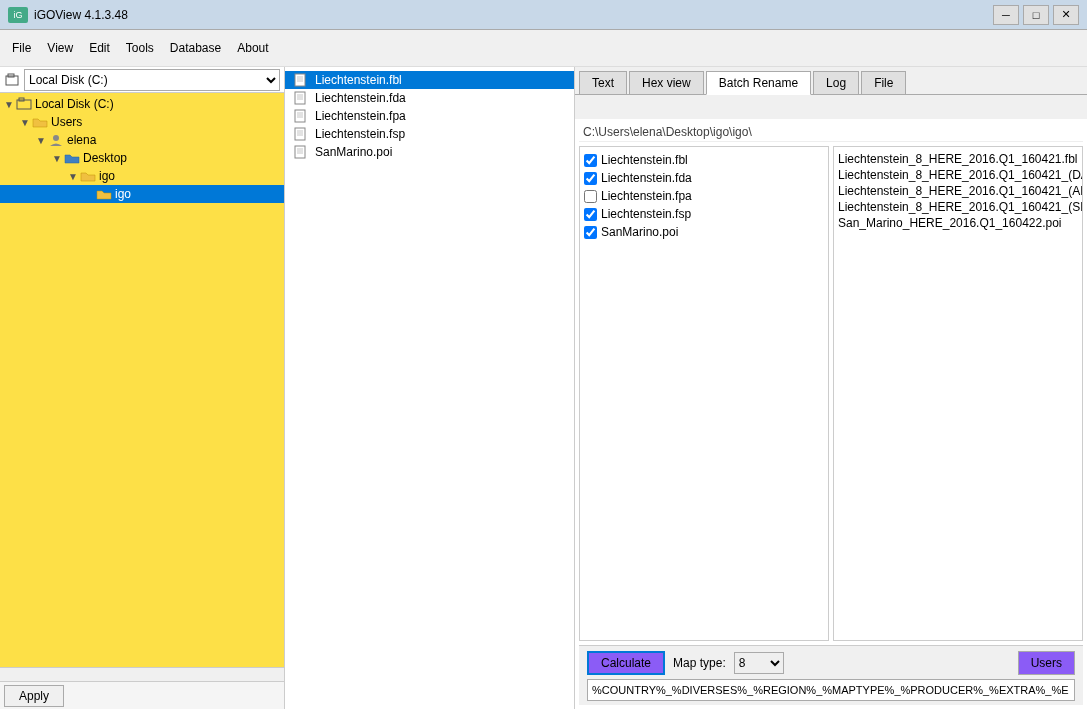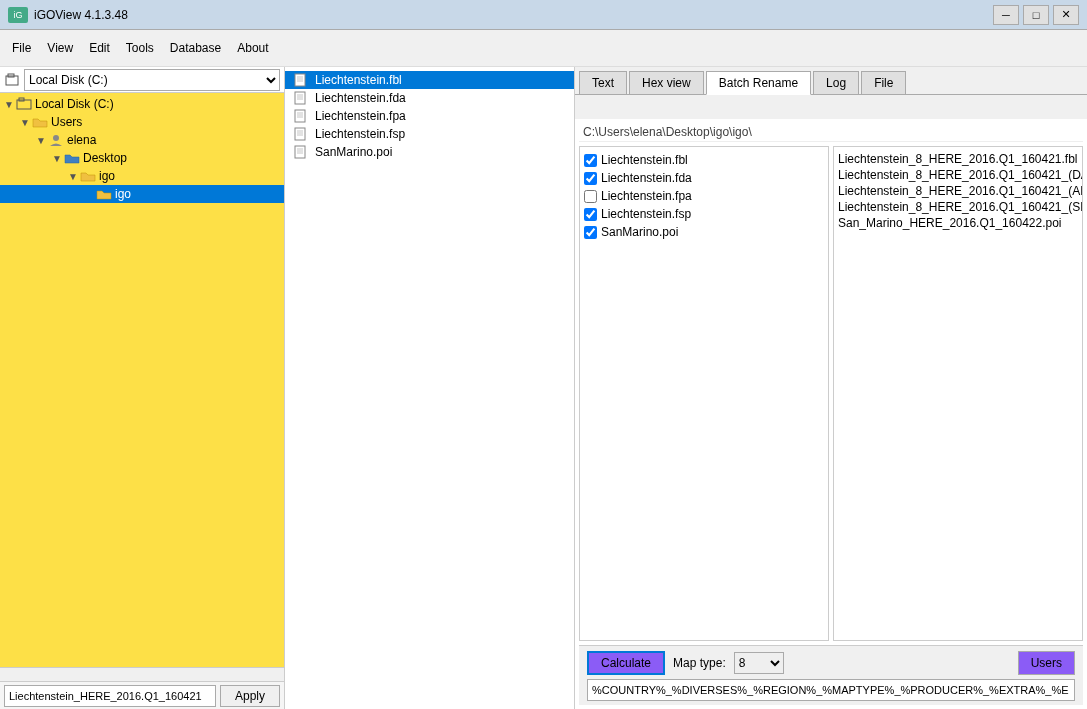--- a/index.html
+++ b/index.html
@@ -427,21 +427,20 @@
       </div>
     </div>
 
     <div class="tree-scroll-bar">
       <div class="tree-scroll-track">
         <div class="tree-scroll-inner"></div>
       </div>
     </div>
 
     <div class="filename-bar">
-      <input class="filename-input" type="text" value="Liechtenstein_HERE_2016.Q1_160421" style="">
       <button class="apply-btn">Apply</button>
     </div>
   </div>
 
   <div class="middle-panel">
     <div class="file-list">
 
       <div class="file-item selected">
         <svg width="16" height="14">
           <rect x="2" y="1" width="10" height="12" fill="white" stroke="#888" stroke-width="1"></rect>

